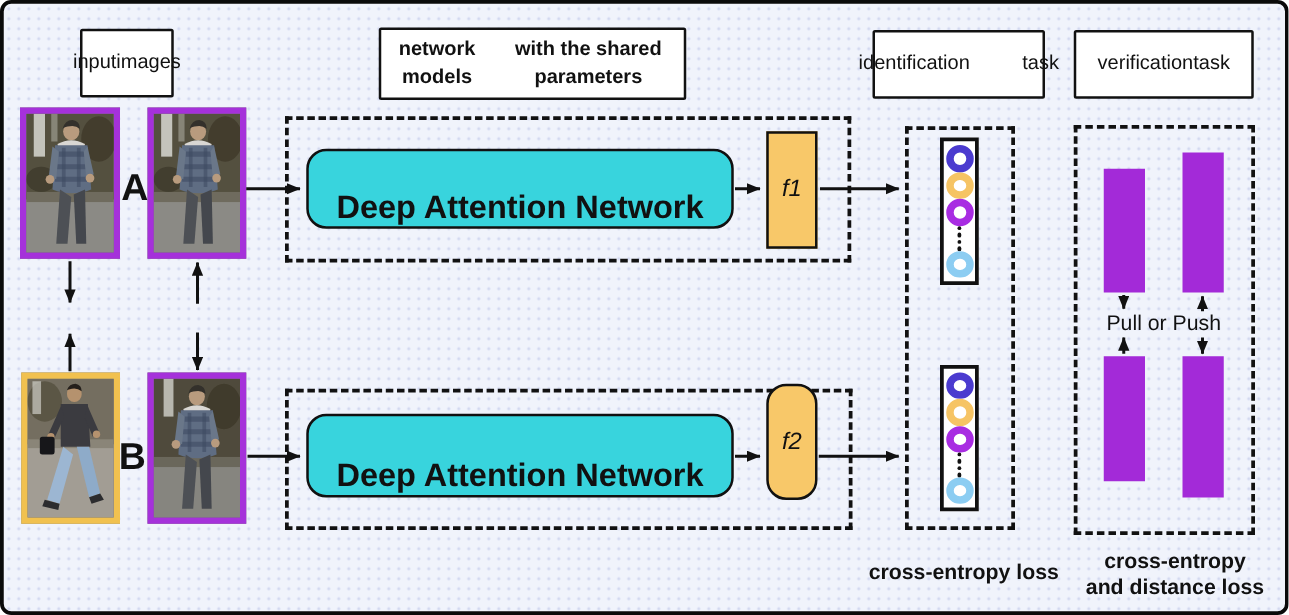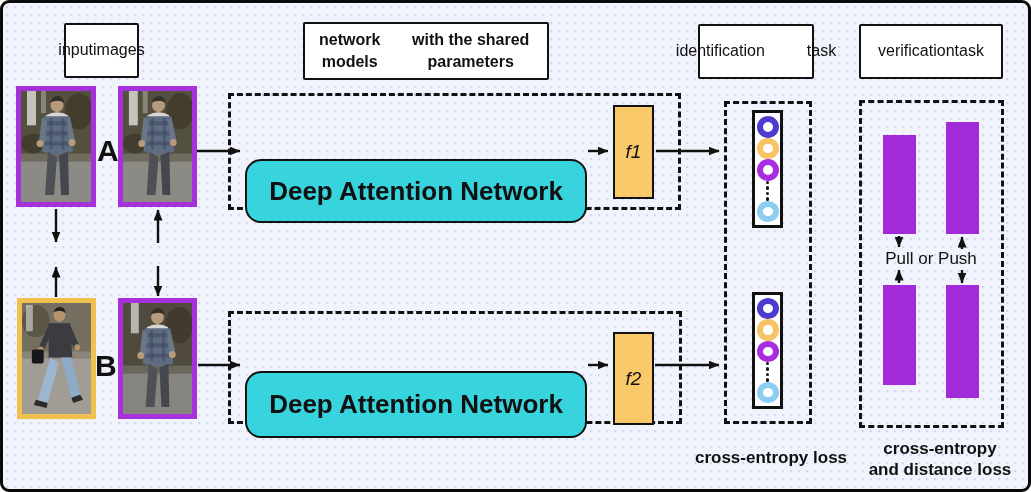--- a/index.html
+++ b/index.html
@@ -6,22 +6,22 @@
   #canvas{position:relative;width:1031px;height:492px;background:#fff;
           font-family:"Liberation Sans","DejaVu Sans",sans-serif;color:#111;overflow:hidden;}
   #frame{position:absolute;left:0;top:0;right:0;bottom:0;border:3px solid #0a0a0a;border-radius:9px;
          background-color:#f0f3fb;
          background-image:radial-gradient(circle, rgba(145,158,220,.30) 1.1px, transparent 1.4px);
          background-size:8px 8px;box-sizing:border-box;}
   .tag{position:absolute;background:#fff;border:2px solid #111;border-radius:2px;
        display:flex;align-items:center;justify-content:center;
        font-size:16px;line-height:1.4;text-align:center;box-sizing:border-box;}
   .dashedbox{position:absolute;border:3px dashed #111;box-sizing:border-box;}
-  .danbox{position:absolute;border:2.5px solid #111;border-radius:16px;display:flex;align-items:center;
-          justify-content:center;font-weight:bold;font-size:26px;box-sizing:border-box;margin-top:40px;}
+  .danbox{position:absolute;border:2.5px solid #111;border-radius:16px;display:flex;align-items:flex-end;
+          justify-content:center;font-weight:bold;font-size:26px;box-sizing:border-box;}
   .fbox{position:absolute;border:2px solid #111;display:flex;align-items:center;justify-content:center;
         font-family:Liberation Sans, sans-serif;font-style:italic;font-size:19px;box-sizing:border-box;}
   .photo{position:absolute;border:5px solid;box-sizing:border-box;background:#777;}
   .photo svg{display:block;width:100%;height:100%;}
   .pairletter{position:absolute;font-weight:bold;font-size:30px;}
   .pairtext{position:absolute;font-size:14px;text-align:center;}
   .featcol{position:absolute;background:#fff;border:3px solid #111;box-sizing:border-box;
            display:flex;flex-direction:column;align-items:center;justify-content:space-between;padding:3px 0;}
   .ring{width:22px;height:22px;border-radius:50%;border:6.5px solid #888;box-sizing:border-box;background:#fff;}
   .vdots{display:flex;flex-direction:column;align-items:center;gap:2px;}
@@ -38,21 +38,21 @@
   <div id="frame"></div>
 
   <div class="tag" style="left:64px;top:23px;width:75px;height:55px;">
     <span>input</span>
     <span>images</span>
   </div>
   <div class="tag" style="left:303px;top:22px;width:246px;height:58px;font-weight:bold;">
     <span>network models</span>
     <span>with the shared parameters</span>
   </div>
-  <div class="tag" style="left:698px;top:24px;width:116px;height:55px;gap:42px;">
+  <div class="tag" style="left:698px;top:24px;width:138px;height:55px;gap:42px;">
     <span>identification</span>
     <span>task</span>
   </div>
   <div class="tag" style="left:859px;top:24px;width:144px;height:55px;">
     <span>verification</span>
     <span>task</span>
   </div>
 
   <div class="photo" style="left: 16px; top: 86px; width: 80px; height: 121px; border-color: rgb(165, 49, 218);">
     <svg viewBox="0 0 70 110" preserveAspectRatio="none">
@@ -153,21 +153,21 @@
   <div class="danbox" style="left: 245px; top: 119px; width: 342px; height: 64px; background: rgb(56, 212, 221);">
     <span>Deep Attention Network</span>
   </div>
   <div class="danbox" style="left: 245px; top: 331px; width: 342px; height: 67px; background: rgb(56, 212, 221);">
     <span>Deep Attention Network</span>
   </div>
 
   <div class="fbox" style="left: 613px; top: 105px; width: 41px; height: 94px; background: rgb(248, 200, 105);">
     <span>f1</span>
   </div>
-  <div class="fbox" style="left: 613px; top: 332px; width: 41px; height: 93px; background: rgb(248, 200, 105);">
+  <div class="fbox" style="left: 613px; top: 307px; width: 41px; height: 93px; background: rgb(248, 200, 105); border-radius: 16px;">
     <span>f2</span>
   </div>
 
   <div class="dashedbox" style="left:724px;top:101px;width:88px;height:323px;"></div>
   <div class="featcol" style="left:752px;top:110px;width:31px;height:118px;">
     <span class="ring" style="border-color: rgb(75, 59, 207);"></span>
     <span class="ring" style="border-color: rgb(246, 196, 100);"></span>
     <span class="ring" style="border-color: rgb(168, 44, 226);"></span>
     <span class="vdots">
         <i></i>

